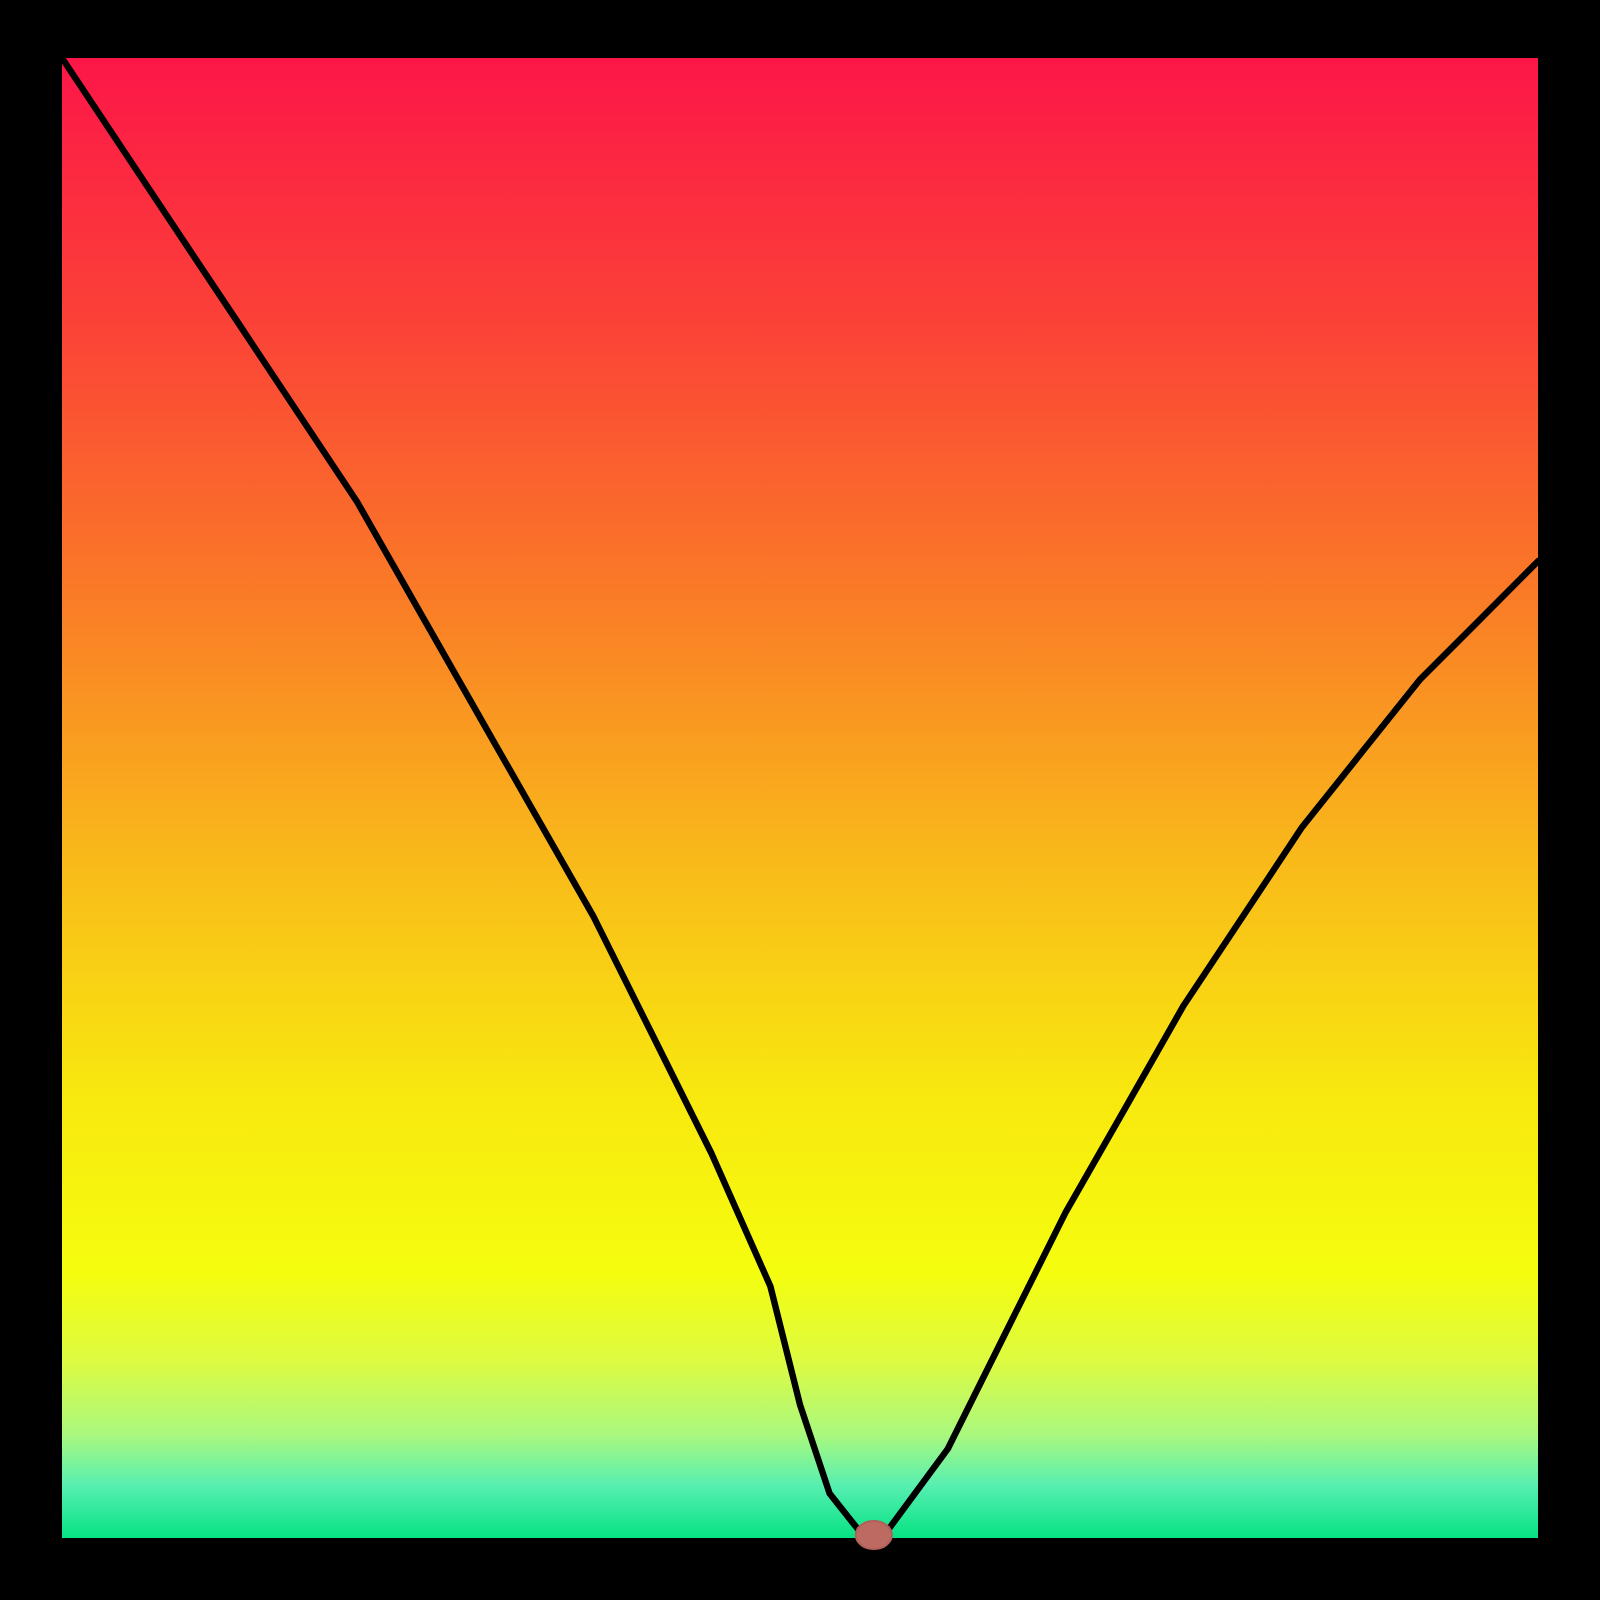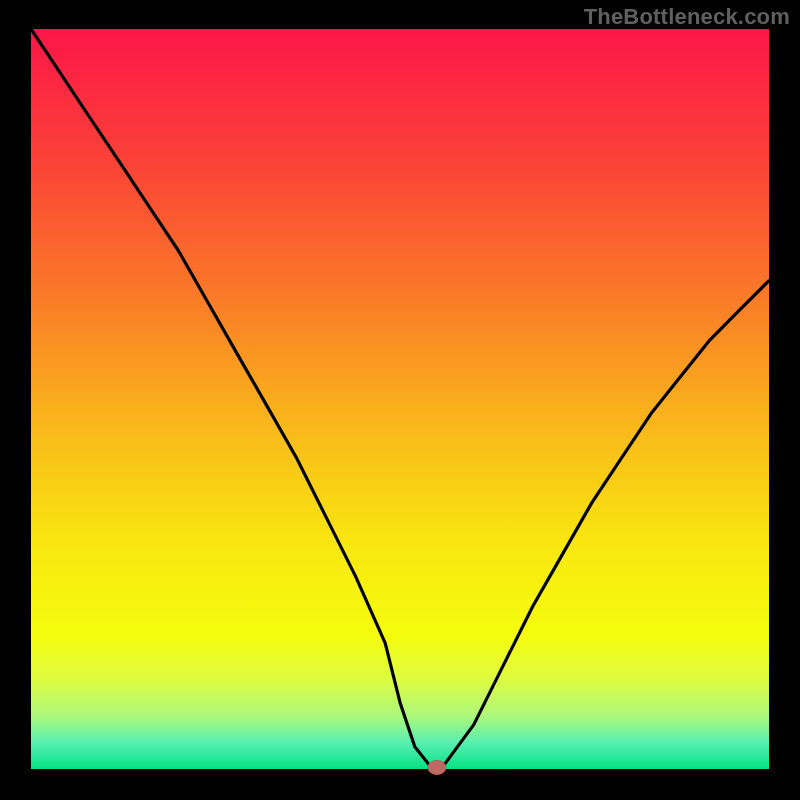--- a/index.html
+++ b/index.html
@@ -30,21 +30,20 @@
   svg {
     position: absolute;
     top: 0;
     left: 0;
   }
 </style>
 </head>
 <body>
 <div class="frame">
 
-<div class="watermark">TheBottleneck.com</div>
 
 <svg id="chart-svg" width="800" height="800" viewBox="0 0 800 800">
   <defs>
     <linearGradient id="bg-grad" x1="0" y1="0" x2="0" y2="1">
           <stop offset="0%" stop-color="#fc1648"></stop>
           <stop offset="18%" stop-color="#fb4237"></stop>
           <stop offset="36%" stop-color="#fa7a27"></stop>
           <stop offset="54%" stop-color="#f9b91a"></stop>
           <stop offset="70%" stop-color="#f8e80f"></stop>
           <stop offset="82%" stop-color="#f5fd0e"></stop>

